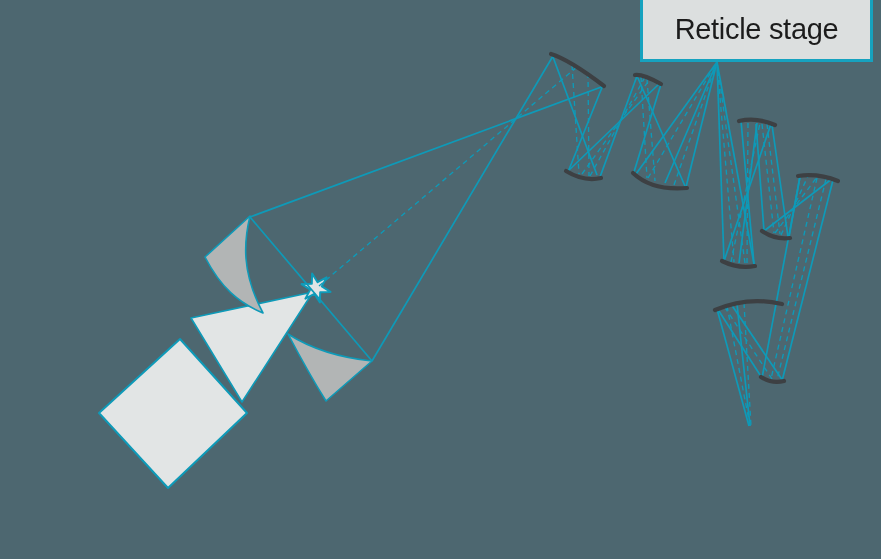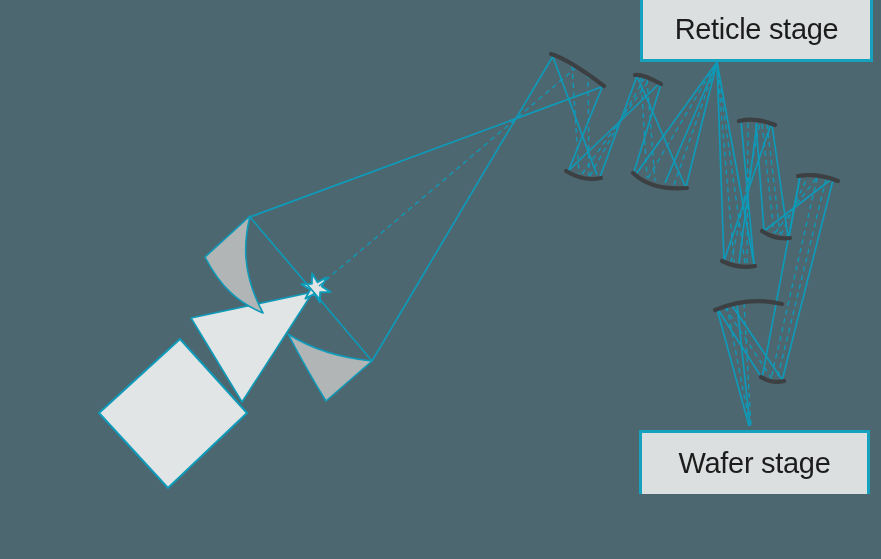--- a/index.html
+++ b/index.html
@@ -128,17 +128,14 @@
       <path class="mirror" d="M 762,231 Q 775,240 790,238"></path>
       <path class="mirror" d="M 798,176 Q 818,173 838,181"></path>
       <path class="mirror" d="M 715,310 Q 748,296 782,304"></path>
       <path class="mirror" d="M 761,377 Q 772,384 784,381"></path>
     </g>
   </svg>
 
   <div class="stage-box reticle">
     <span>Reticle stage</span>
   </div>
-  <div class="stage-box wafer">
-    <span>Wafer stage</span>
-  </div>
 
 </div>
 
 </body></html>

